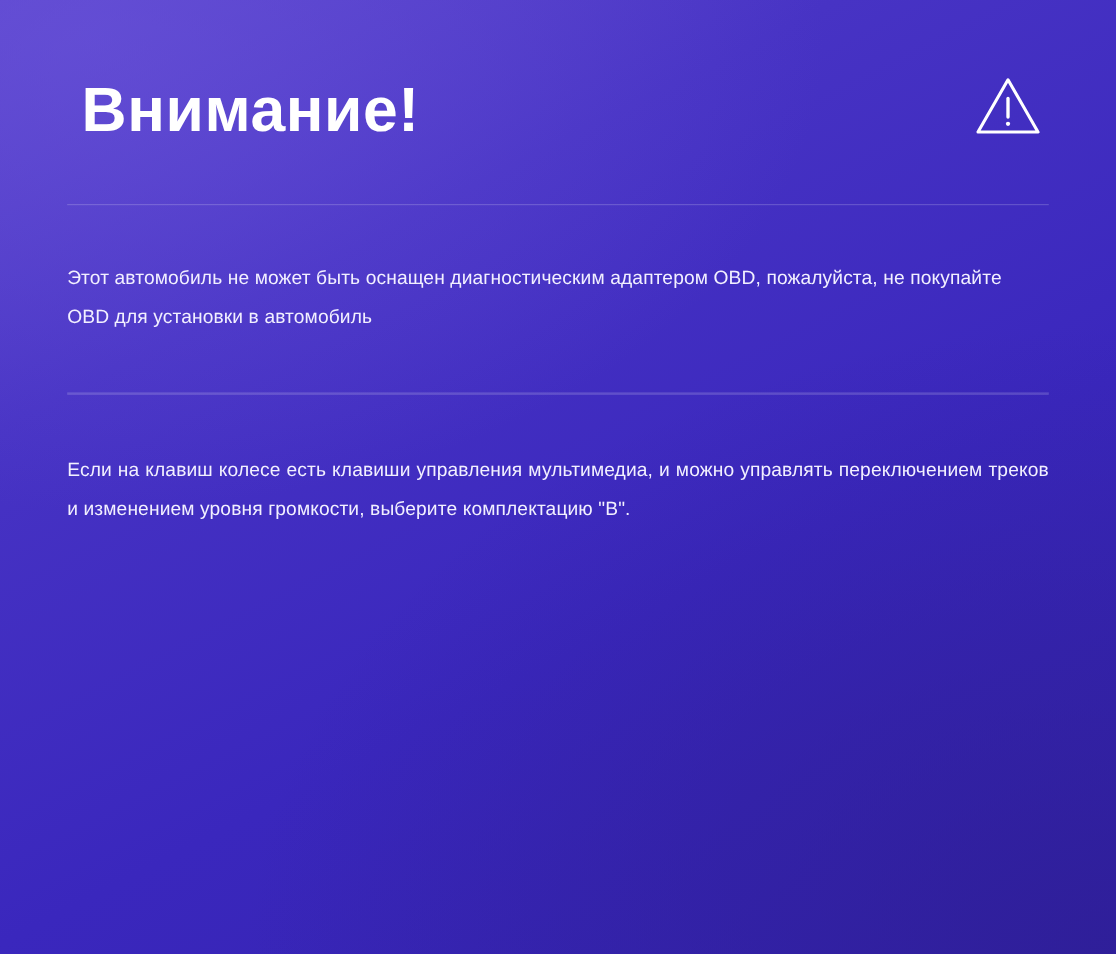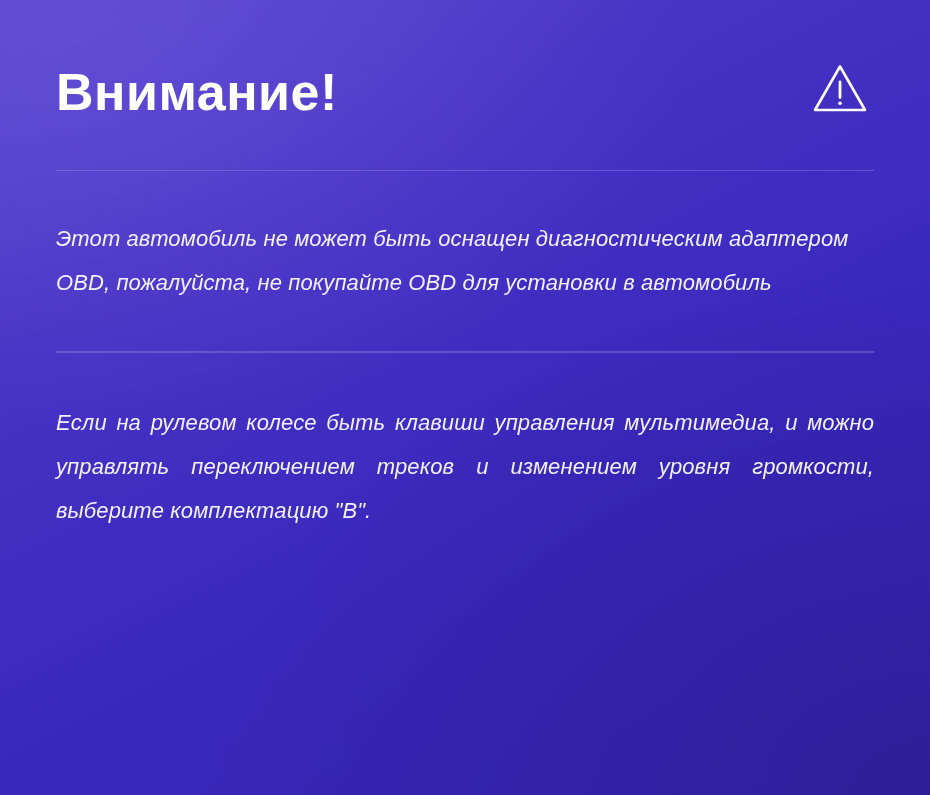--- a/index.html
+++ b/index.html
@@ -31,21 +31,21 @@
     display: flex;
     align-items: center;
     justify-content: space-between;
   }
   .title {
     color: #ffffff;
     font-size: 52px;
     font-weight: bold;
     letter-spacing: 0.5px;
     line-height: 1.05;
-    margin: 0;
+    margin: 12px;
     padding-top: 14px;
   }
   .warn-icon {
     width: 56px;
     height: 56px;
     margin-right: 6px;
     margin-top: 8px;
     flex: 0 0 auto;
   }
   .warn-icon svg { display: block; }
@@ -55,24 +55,23 @@
     background: rgba(255,255,255,0.18);
     width: 100%;
   }
 
   .block {
     padding: 44px 0 44px 0;
   }
   .block p {
     margin: 0;
     color: #f2f0ff;
-    font-size: 22px;
+    font-size: 16px;
     line-height: 2.0;
     letter-spacing: 0.1px;
-    font-style: italic;
   }
   .block.justify p {
     text-align: justify;
     text-align-last: left;
   }
   .block-1 { padding-top: 46px; padding-bottom: 46px; }
   .block-2 { padding-top: 44px; padding-bottom: 50px; }
   .block-3 { padding-top: 48px; padding-bottom: 40px; }
 </style>
 </head>
@@ -96,16 +95,16 @@
   <div class="block block-1">
     <p>Этот автомобиль не может быть оснащен диагностическим адаптером OBD, пожалуйста, не покупайте OBD для установки в автомобиль</p>
   </div>
 
   <div class="divider"></div>
 
 
   <div class="divider"></div>
 
   <div class="block block-3 justify">
-    <p>Если на рулевом колесе быть клавиши управления мультимедиа, и можно управлять переключением треков и изменением уровня громкости, выберите комплектацию "B".</p>
+    <p>Если на клавиш колесе есть клавиши управления мультимедиа, и можно управлять переключением треков и изменением уровня громкости, выберите комплектацию "B".</p>
   </div>
 
 </div>
 
 </body></html>

